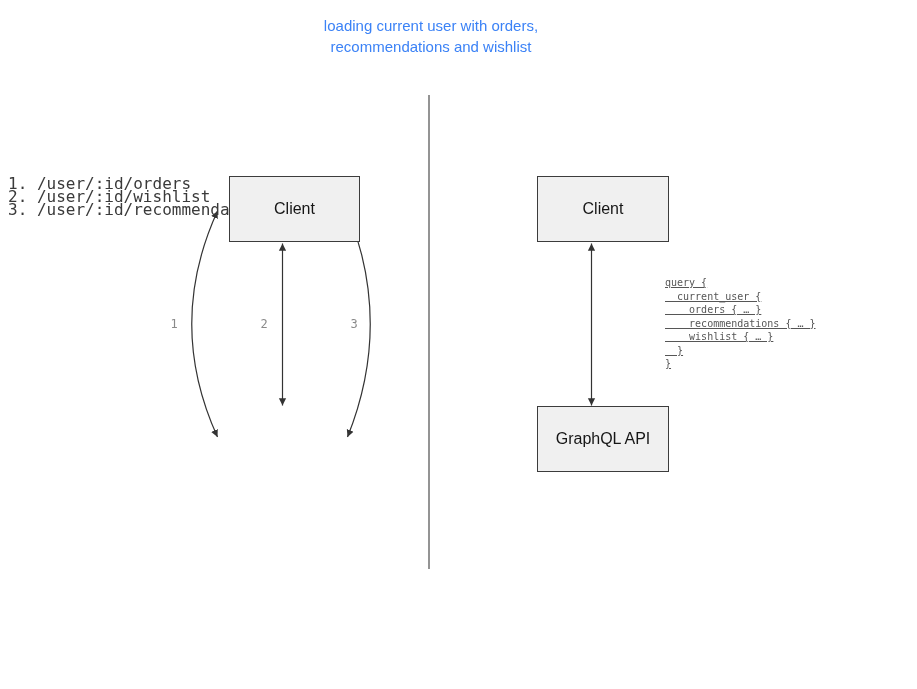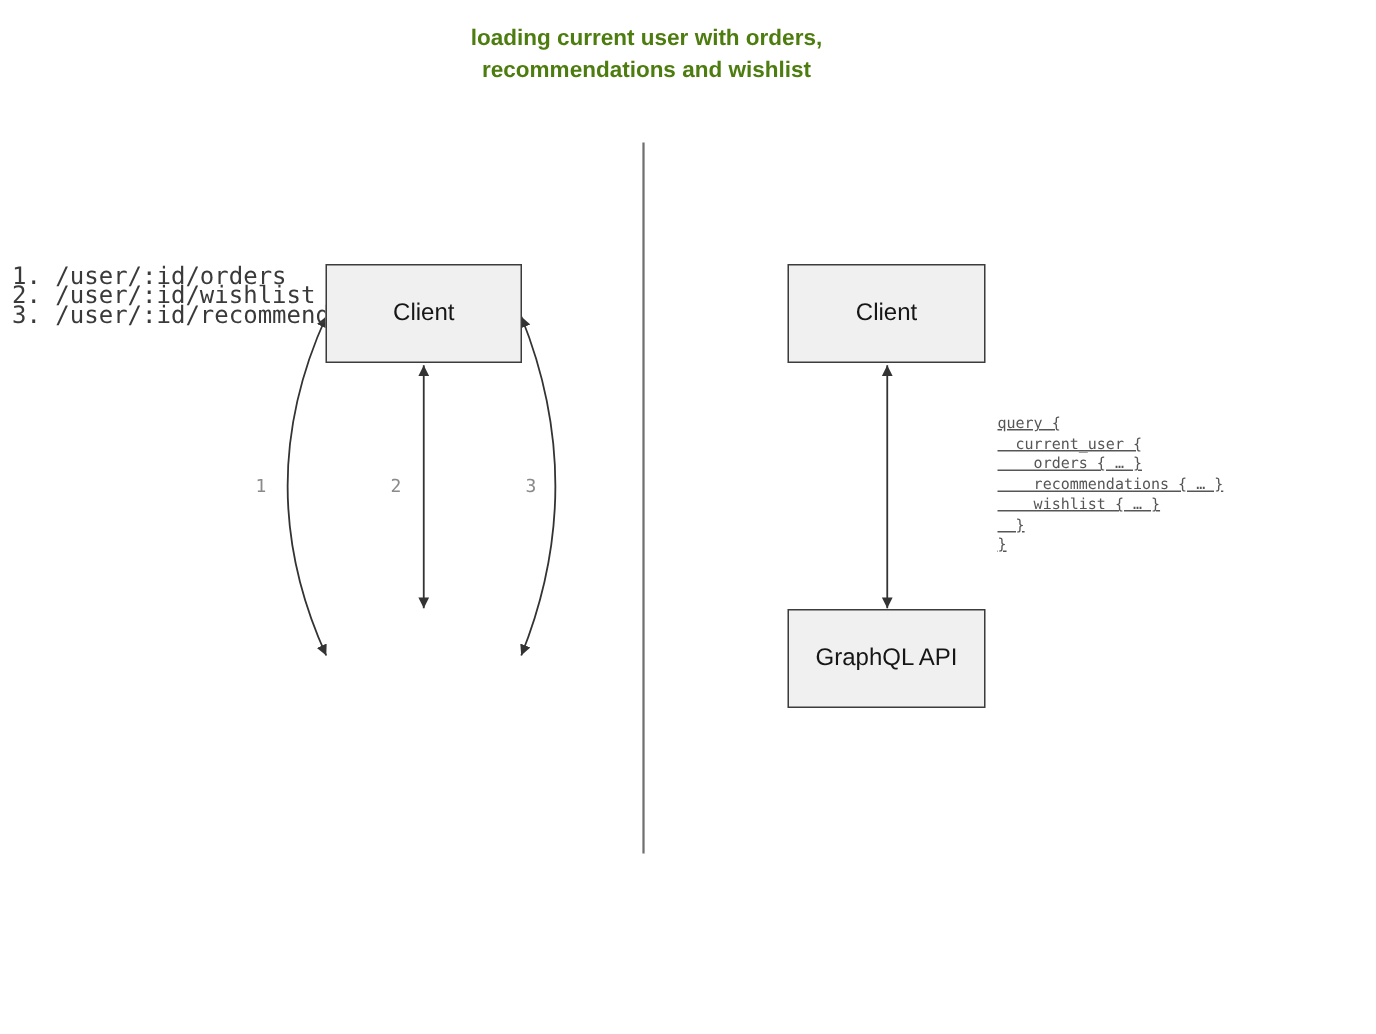--- a/index.html
+++ b/index.html
@@ -16,23 +16,22 @@
     overflow: hidden;
   }
   #diagram-title {
     position: absolute;
     left: 131px;
     top: 15px;
     width: 600px;
     text-align: center;
     font-size: 15px;
     line-height: 21px;
-    color: #4d7c0f;
+    color: #3b82f6;
     white-space: pre-line;
-    font-weight: bold;
   }
   svg.overlay {
     position: absolute;
     left: 0;
     top: 0;
     pointer-events: none;
   }
   .edge {
     stroke: var(--arrow, #333);
     fill: none;
@@ -48,20 +47,21 @@
   .node {
     position: absolute;
     background: var(--box-fill, #f0f0f0);
     border: 1px solid var(--box-border, #3c3c3c);
     display: flex;
     align-items: center;
     justify-content: center;
     font-size: 16px;
     color: #161616;
     box-sizing: border-box;
+    margin-left: 12px;
   }
   .node.client-left  { left: 217px; top: 176px; width: 131px; height: 66px; }
   .node.rest-api     { left: 217px; top: 406px; width: 131px; height: 66px; }
   .node.client-right { left: 525px; top: 176px; width: 132px; height: 66px; }
   .node.graphql-api  { left: 525px; top: 406px; width: 132px; height: 66px; }
   .code {
     position: absolute;
     font-family: "DejaVu Sans Mono", "Liberation Mono", monospace;
     white-space: pre;
   }

